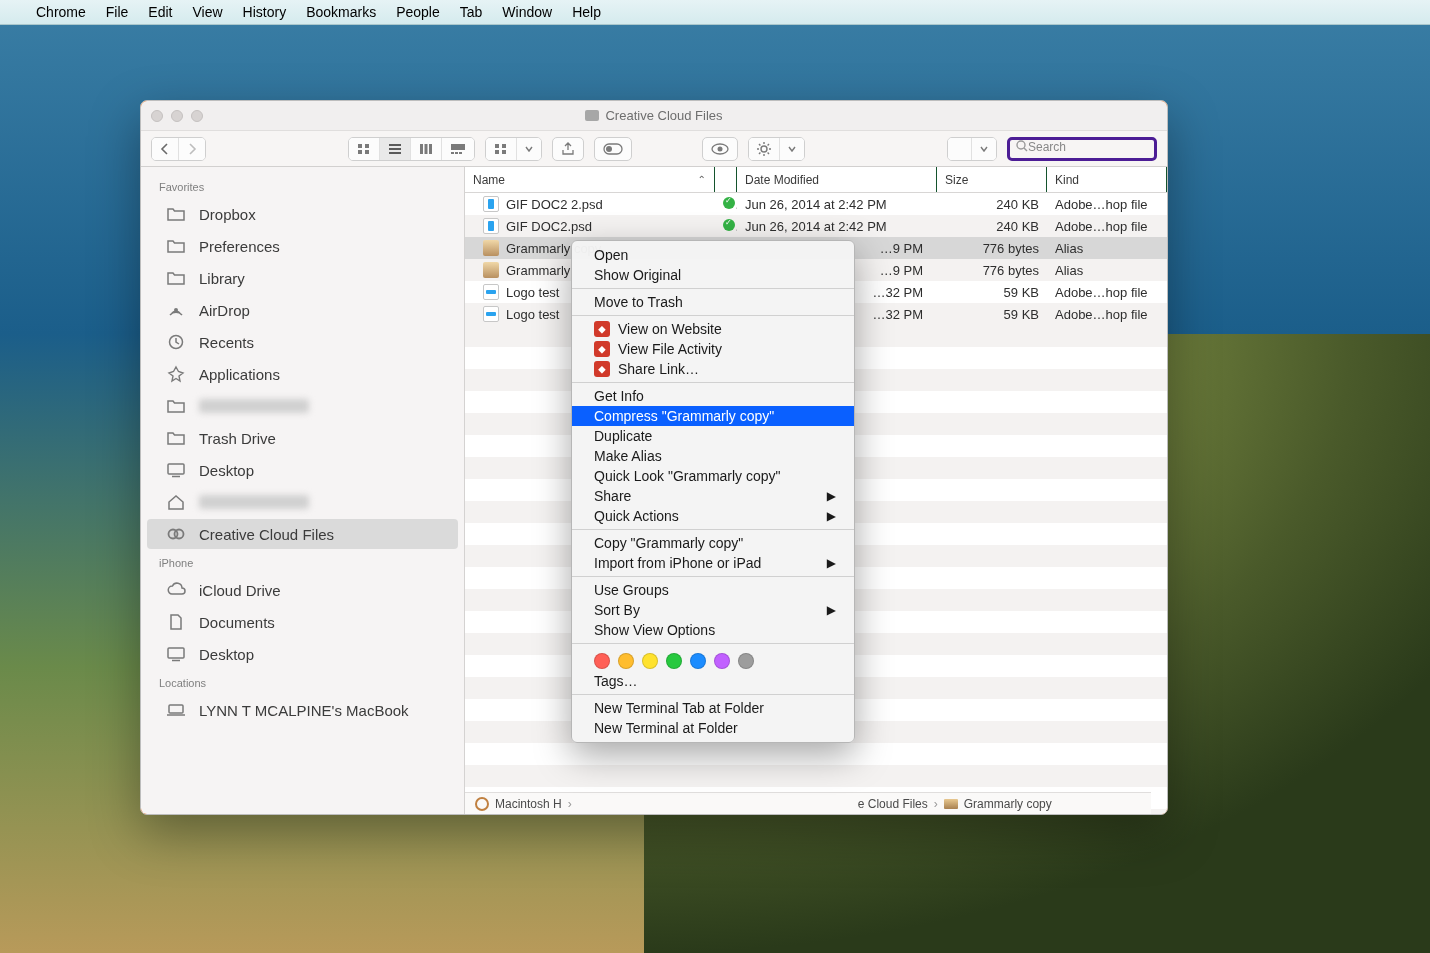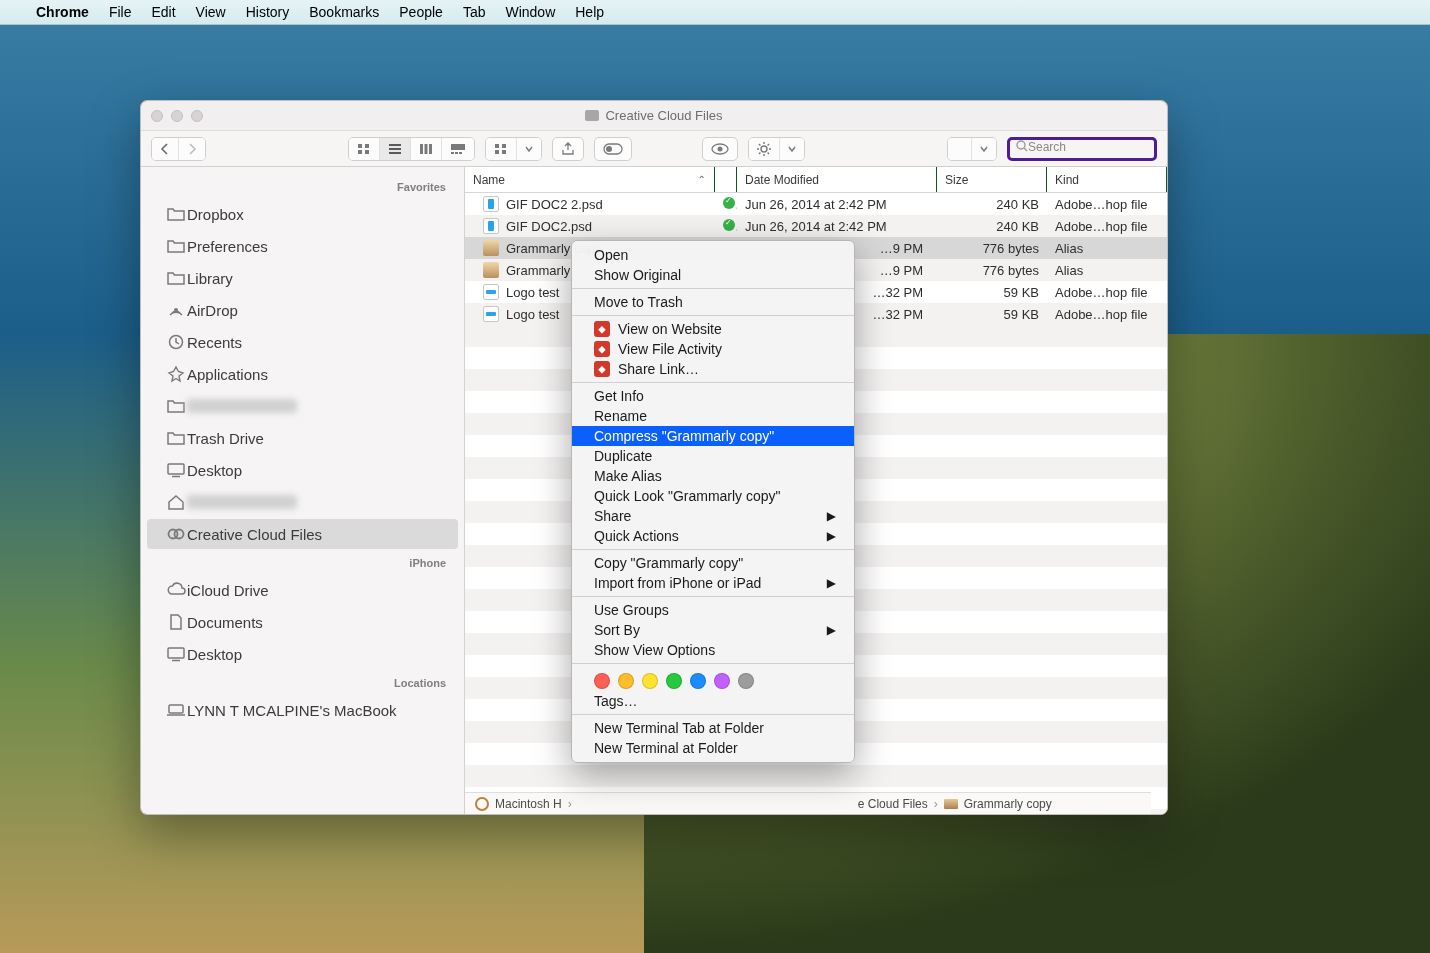--- a/index.html
+++ b/index.html
@@ -14,21 +14,21 @@
 
 
 .menubar {
   position: absolute; top: 0; left: 0; right: 0; height: 25px;
   background: linear-gradient(to bottom, #e6f3f5 0%, #d5ebee 100%);
   border-bottom: 1px solid #aac7cc;
   display: flex; align-items: center; padding-left: 12px; font-size: 14px; color: #000;
 }
 .menubar .apple { font-size: 15px; margin-right: 14px; }
 .menubar .mi { padding: 0 10px; cursor: default; }
-.menubar .mi.bold { font-weight: 700; }
+.menubar .mi.bold { font-weight: 400; }
 
 
 .finder {
   position: absolute; left: 140px; top: 100px; width: 1028px; height: 715px;
   background: #f97316; border: 1px solid #bdbdbd; border-radius: 7px;
   box-shadow: 0 18px 50px rgba(0,0,0,.35);
   display: flex; flex-direction: column; overflow: hidden;
 }
 .titlebar { height: 30px; background: #f1efef; display:flex; align-items:center; justify-content:center; position:relative; border-bottom:1px solid #e0dedd; }
 .titlebar .traffic { position:absolute; left:10px; top:9px; display:flex; gap:8px; }
@@ -40,22 +40,22 @@
 .seg { display:flex; border:1px solid #cfcfcf; border-radius:5px; overflow:hidden; background:#fcfcfc; height:24px; }
 .seg button, .tbtn { background:#fcfcfc; border:none; border-right:1px solid #e1e1e1; height:100%; padding:0 8px; display:flex; align-items:center; justify-content:center; cursor:default; }
 .seg button:last-child { border-right:none; }
 .seg button.active { background:#e9e9e9; }
 .tbtn { border:1px solid #cfcfcf; border-radius:5px; height:24px; }
 .spacer { flex:1; }
 .search { border:3px solid #4c1d95; border-radius:5px; height:24px; width:150px; display:flex; align-items:flex-start; padding:0 6px; color:#888; font-size:12px; }
 
 .body { flex:1; display:flex; overflow:hidden; }
 .sidebar { width:324px; background:#f6f4f4; border-right:1px solid #d4d2d1; padding:8px 0; overflow:auto; font-size:14px; }
-.sb-hdr { font-size:11px; color:#7f7f7f; font-weight:700; padding:6px 18px 4px;text-align:right; }
-.sb-item { display:flex; align-items:center; padding:6px 18px; color:#3b3b3b; border-radius:4px; margin:2px 6px; font-size:15px; }
+.sb-hdr { font-size:11px; color:#7f7f7f; font-weight:400; padding:6px 18px 4px; }
+.sb-item { display:flex; align-items:center; gap:12px; padding:6px 18px; color:#3b3b3b; border-radius:4px; margin:2px 6px; font-size:15px; }
 .sb-item.selected { background:#dadada; }
 .sb-ic { width:22px; height:18px; display:inline-flex; align-items:center; justify-content:center; color:#7a7a7a; }
 .blur { filter: blur(3px); background:#d0d0d0; border-radius:3px; width:110px; height:14px; display:inline-block; }
 
 .content { flex:1; display:flex; flex-direction:column; }
 .cols { display:grid; grid-template-columns: 1fr 22px 200px 110px 120px; height:26px; border-bottom:1px solid #d8d6d5; background:#fff; font-size:12px; color:#3a3a3a; align-items:center; }
 .cols div { padding:0 8px; border-right:1px solid #14532d; height:100%; display:flex; align-items:center; }
 .cols .name { justify-content:space-between; }
 .cols .caret { font-size:10px; color:#5a5a5a; }
 
@@ -527,23 +527,20 @@
       <span>View File Activity</span>
     </div>
     <div class="it">
       <span class="cc-ic">◆</span>
       <span>Share Link…</span>
     </div>
     <hr>
     <div class="it">
       <span>Get Info</span>
     </div>
-    <div class="it">
-      <span>Rename</span>
-    </div>
     <div class="it hi">
       <span>Compress "Grammarly copy"</span>
     </div>
     <div class="it">
       <span>Duplicate</span>
     </div>
     <div class="it">
       <span>Make Alias</span>
     </div>
     <div class="it">

